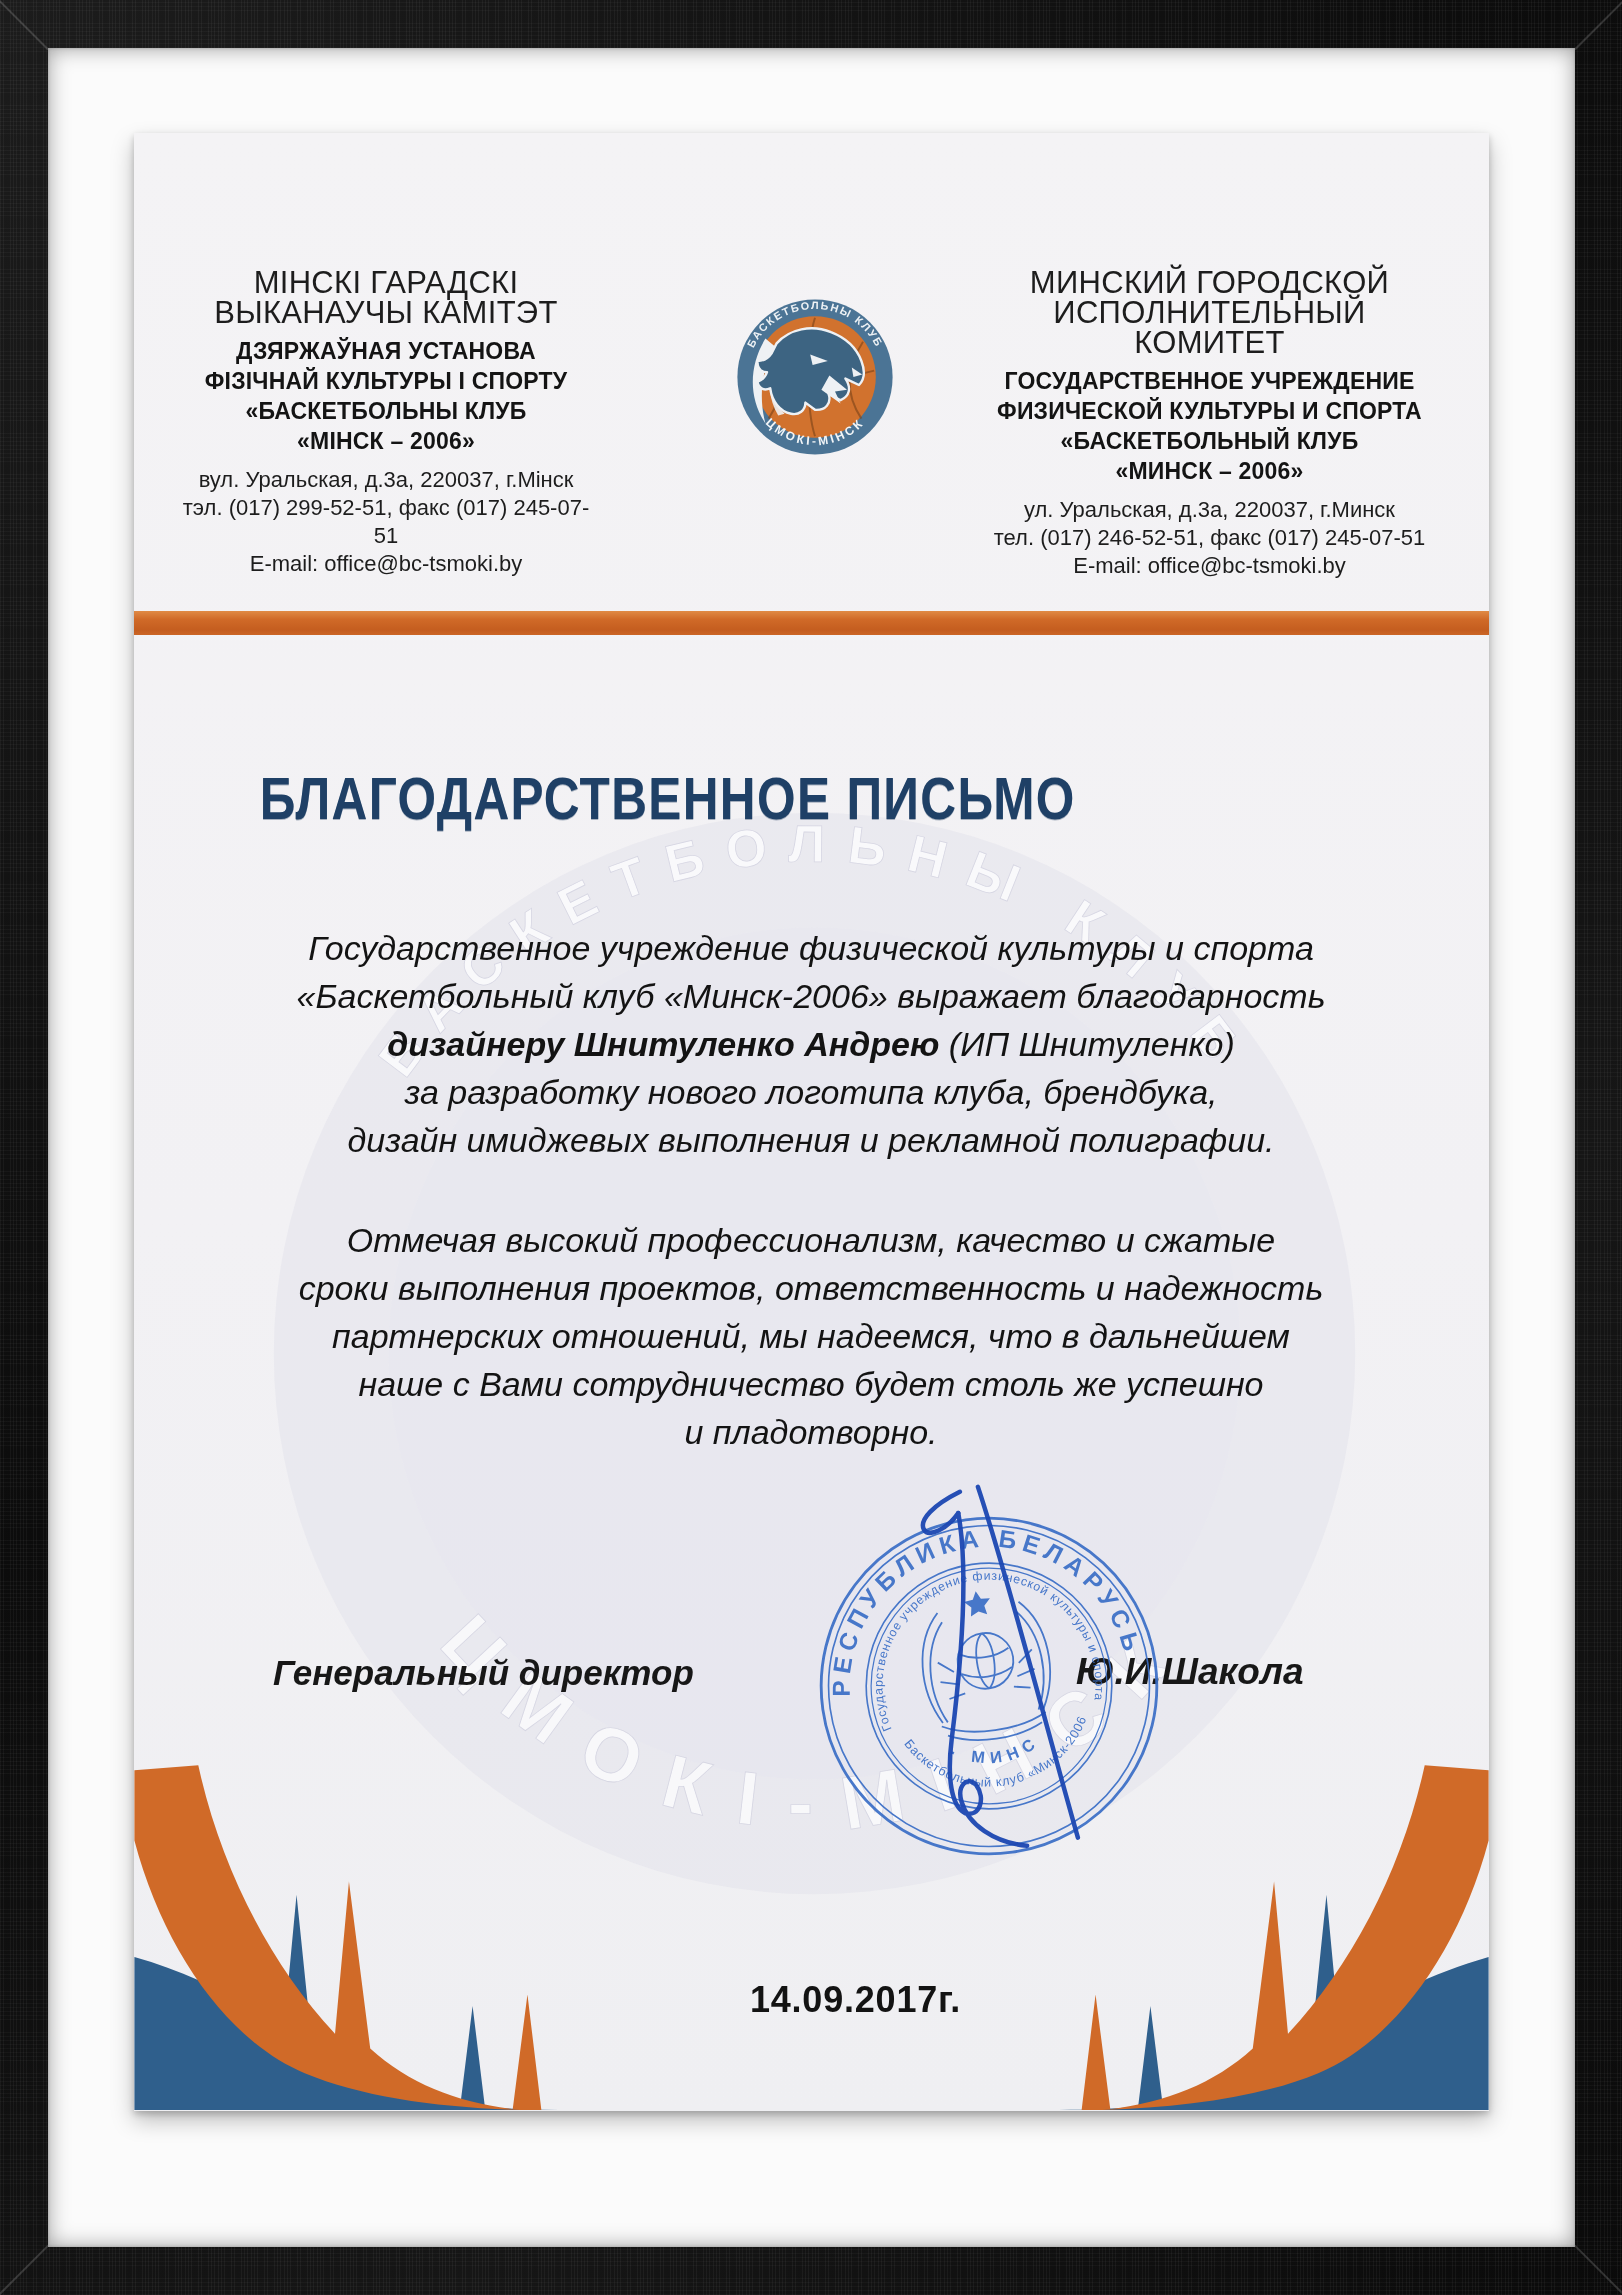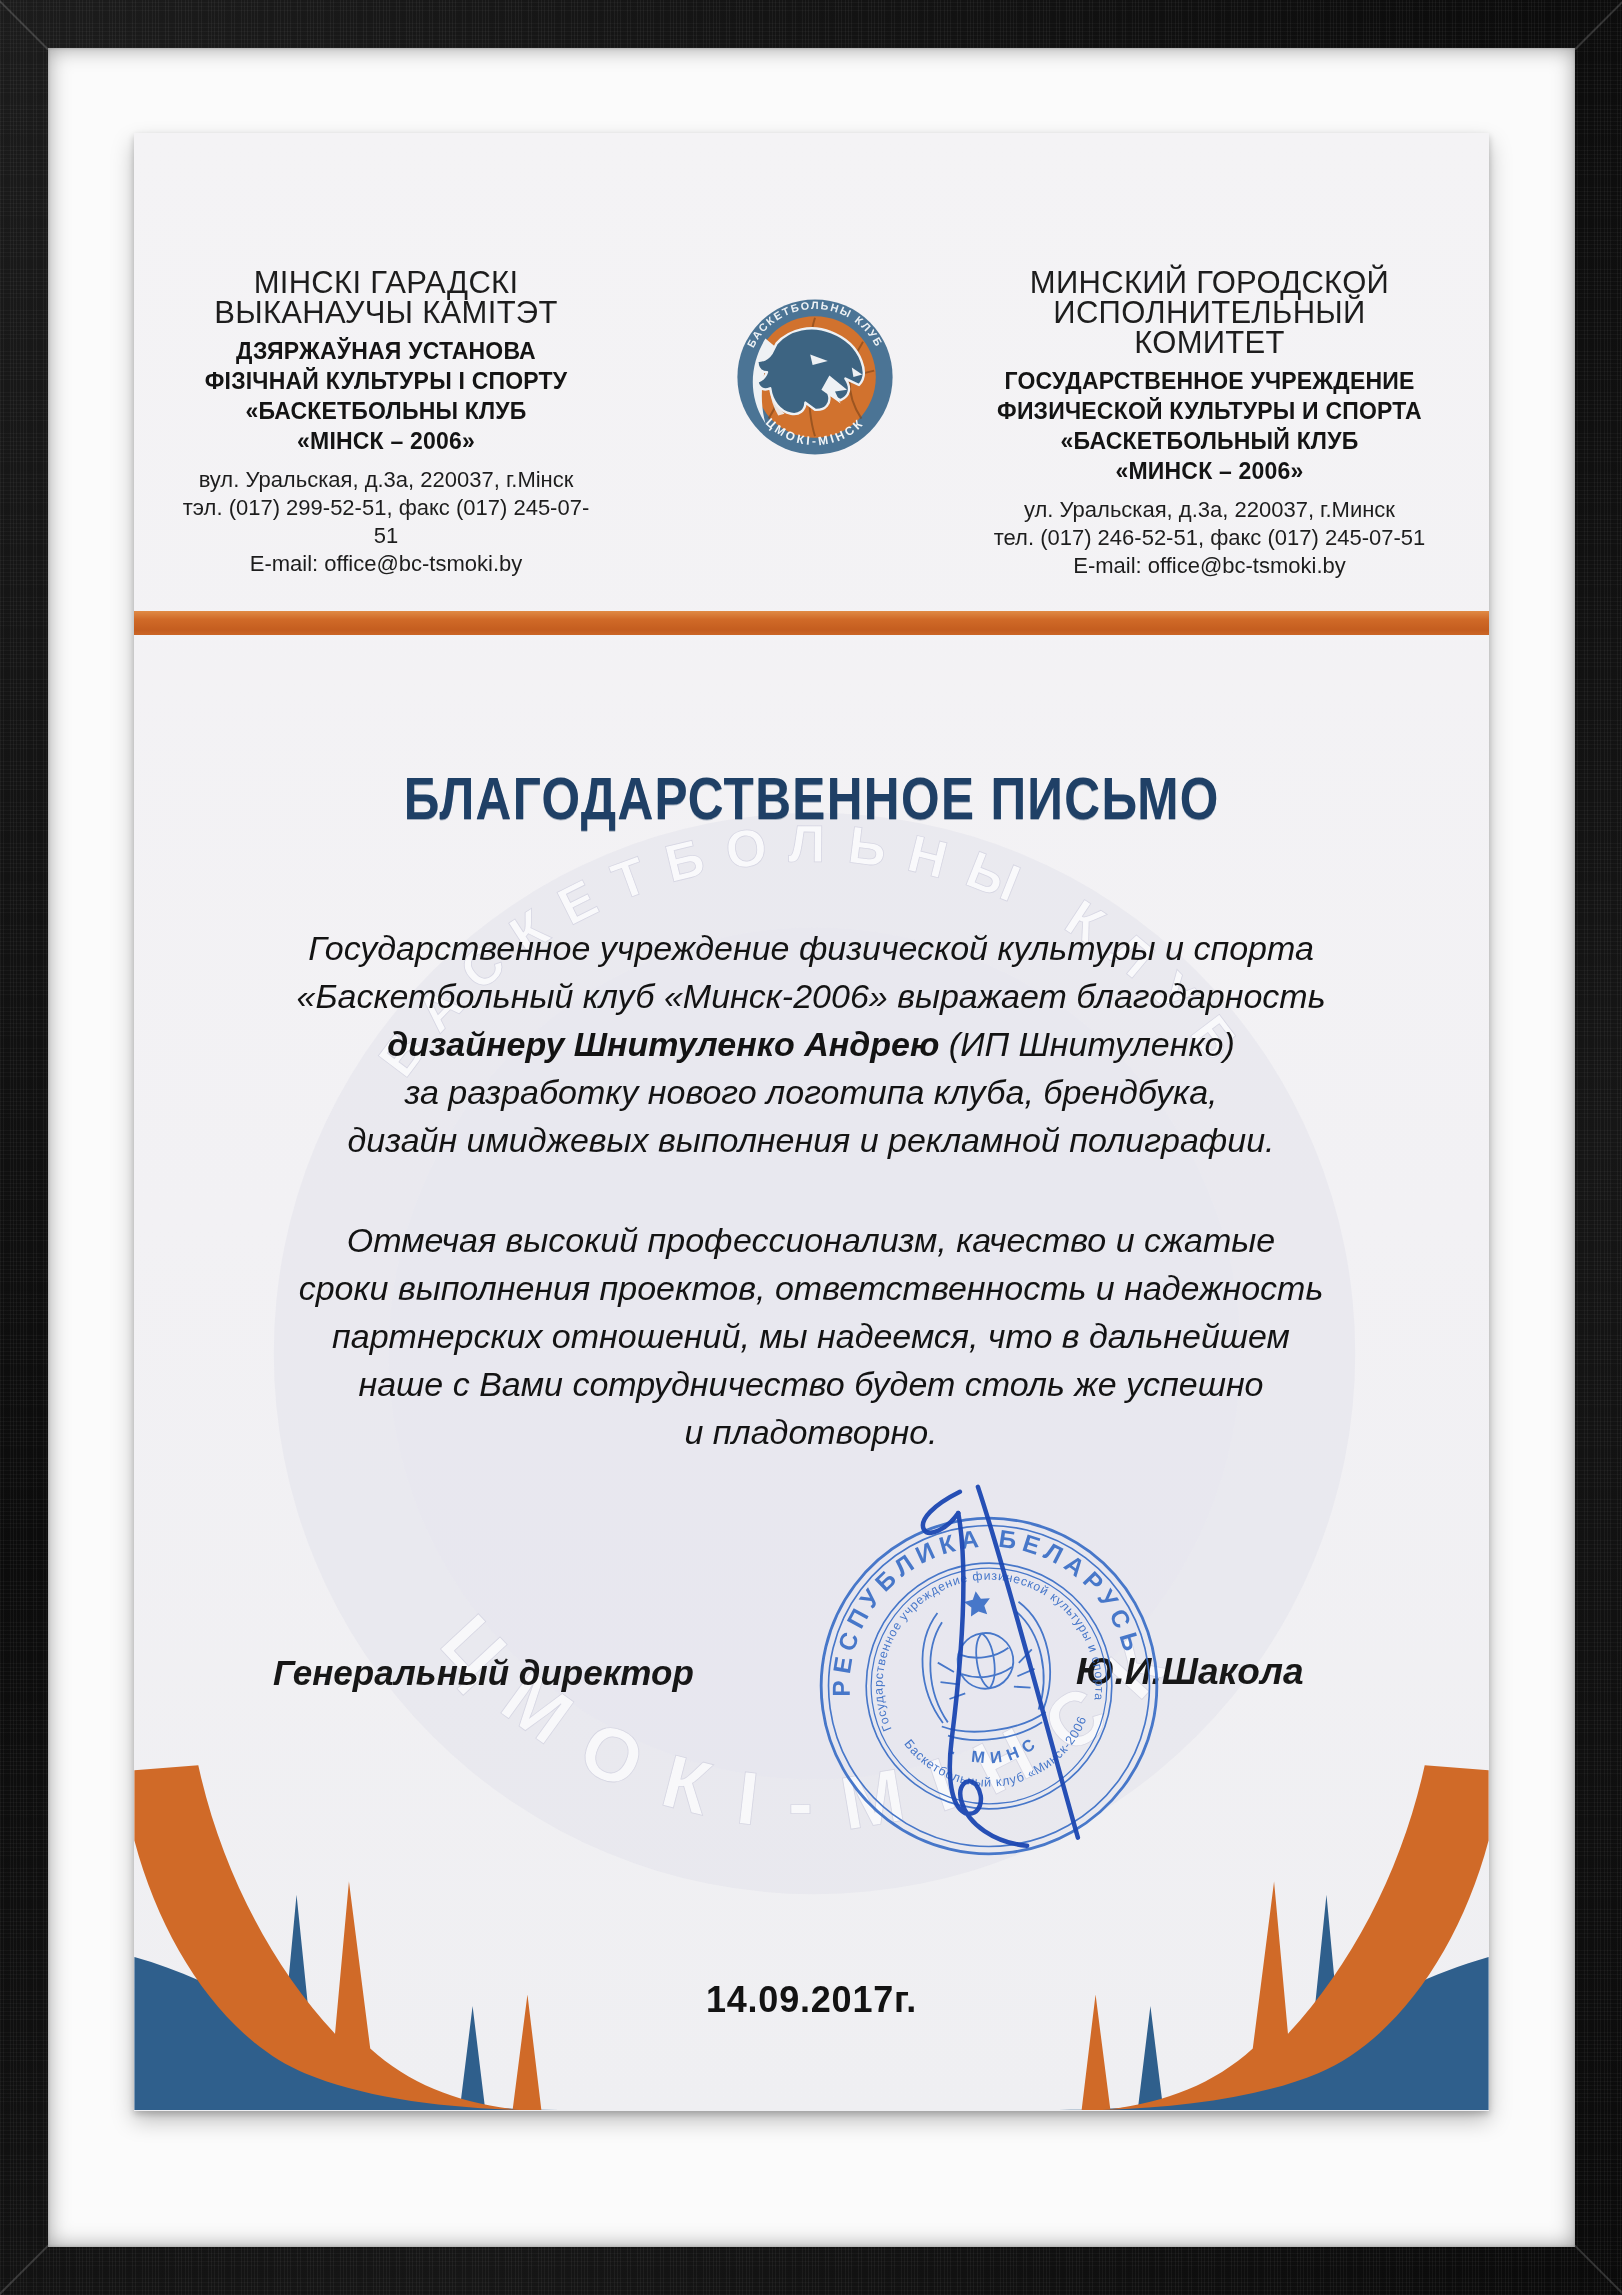--- a/index.html
+++ b/index.html
@@ -38,42 +38,42 @@
   .h-addr div{font-size:22px;line-height:28px;font-weight:400;}
 
   .logo{position:absolute;left:601px;top:164px;width:160px;height:160px;}
 
   .orange-bar{position:absolute;left:0;top:478px;width:100%;height:24px;
       background:linear-gradient(180deg,#e08a45 0%,#d06a28 35%,#c45d1f 80%,#cb6526 100%);}
 
   
   .watermark{position:absolute;left:107px;top:647px;width:1147px;height:1147px;opacity:.85;pointer-events:none;}
 
-  .title-row{position:absolute;left:0;top:635px;width:100%;text-align:center;}
+  .title-row{position:absolute;left:0;top:635px;width:100%;padding-left:48px;}
   .title-text{display:inline-block;transform:scaleX(.84);font-weight:700;font-size:59px;
       line-height:62px;letter-spacing:1.6px;color:#1f4066;
       text-shadow:0 0.8px 0 rgba(27,54,88,.35);white-space:nowrap;}
 
   .para{position:absolute;left:57px;width:1240px;text-align:center;color:#131313;}
   .para .bl{font-style:italic;font-size:34px;line-height:48px;font-weight:400;white-space:nowrap;}
   .para .bl b{font-weight:700;}
   .p1{top:791px;}
   .p2{top:1083px;}
 
   .sig-role{position:absolute;left:139px;top:1520px;font-style:italic;font-weight:700;
             font-size:35px;color:#171717;white-space:nowrap;}
   .sig-name{position:absolute;left:942px;top:1518px;font-style:italic;font-weight:700;
             font-size:37px;color:#171717;white-space:nowrap;}
 
   .stamp{position:absolute;left:679px;top:1377px;width:352px;height:352px;
          transform:rotate(-8deg);opacity:.92;}
   .autograph{position:absolute;left:721px;top:1344px;width:295px;height:377px;opacity:.95;}
 
   .date-row{position:absolute;left:0;top:1846px;width:100%;text-align:center;
-            font-weight:700;font-size:36px;letter-spacing:0.8px;color:#131313;}
+            font-weight:700;font-size:36px;letter-spacing:0.8px;color:#131313;padding-left:44px;}
 
   .deco{position:absolute;top:1629px;width:574px;height:348px;}
   .deco.l{left:0;}
   .deco.r{right:0;transform:scaleX(-1);}
 </style>
 </head>
 <body>
 
 <div id="scene">
 

